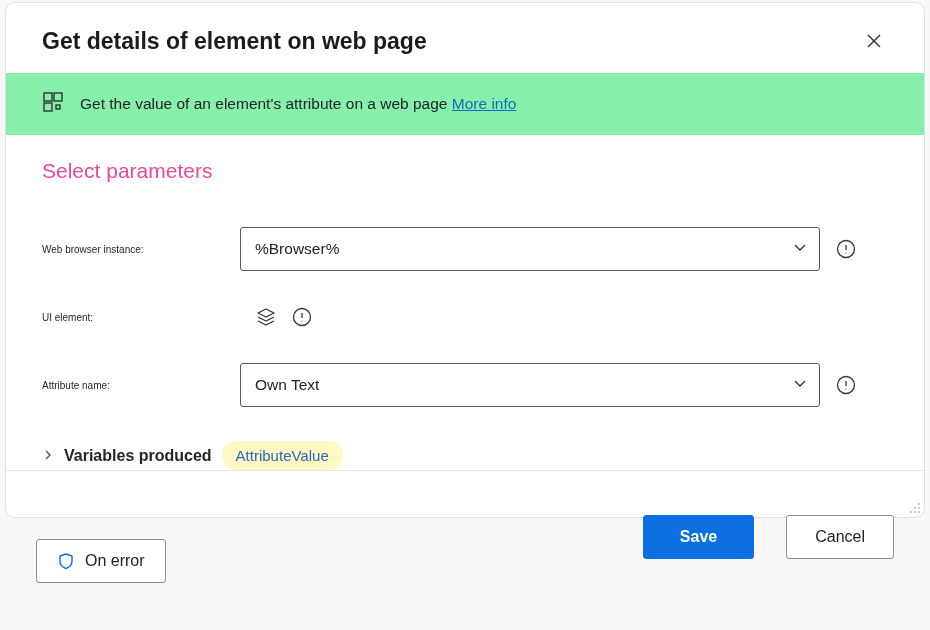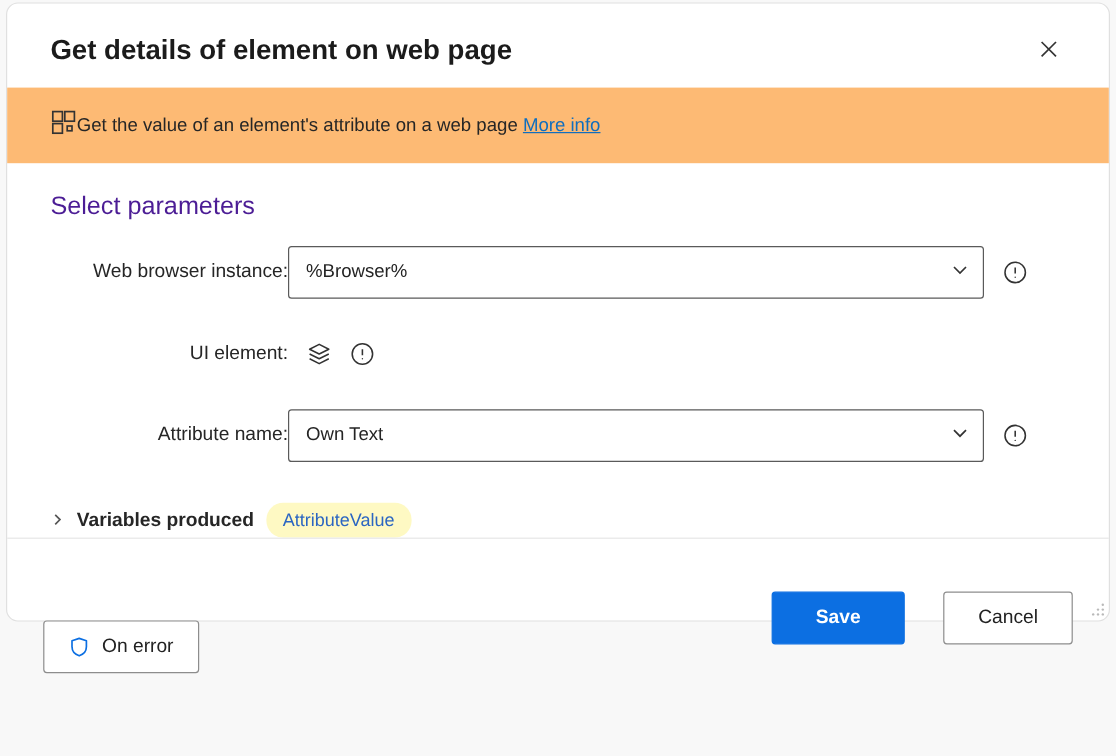--- a/index.html
+++ b/index.html
@@ -34,50 +34,50 @@
     color: #1b1b1b;
   }
   .close-btn {
     width: 28px; height: 28px;
     display: flex; align-items: center; justify-content: center;
     cursor: pointer;
     color: #333;
     background: transparent; border: none;
   }
   .info-bar {
-    background: #fdba74;
+    background: #86efac;
     padding: 18px 36px;
     display: flex;
     align-items: center;
+    gap: 16px;
     color: #262626;
     font-size: 15.5px;
   }
   .info-bar a {
     color: #106ebe;
     text-decoration: underline;
   }
   .content {
     padding: 24px 36px 0 36px;
     flex: 1;
   }
   .section-title {
     font-size: 21px;
-    color: #4c1d95;
-    margin-bottom: 21px;
+    color: #ec4899;
+    margin-bottom: 44px;
   }
   .form-row {
     display: flex;
     align-items: center;
     margin-bottom: 34px;
   }
   .form-label {
     width: 198px;
-    font-size: 16px;
+    font-size: 10px;
     color: #262626;
-    text-align: right;
   }
   .select-wrapper {
     position: relative;
     flex: 0 0 580px;
   }
   .select-box {
     width: 100%;
     height: 44px;
     border: 1.5px solid #5a5a5a;
     border-radius: 3px;

